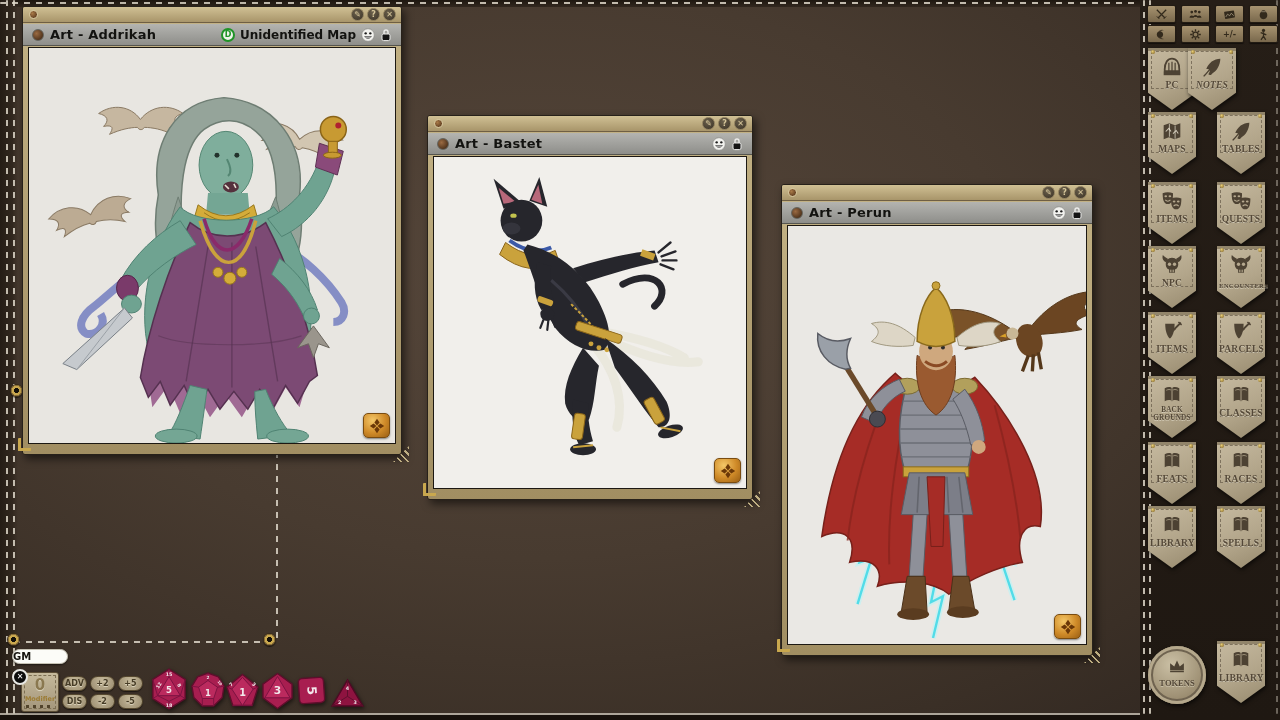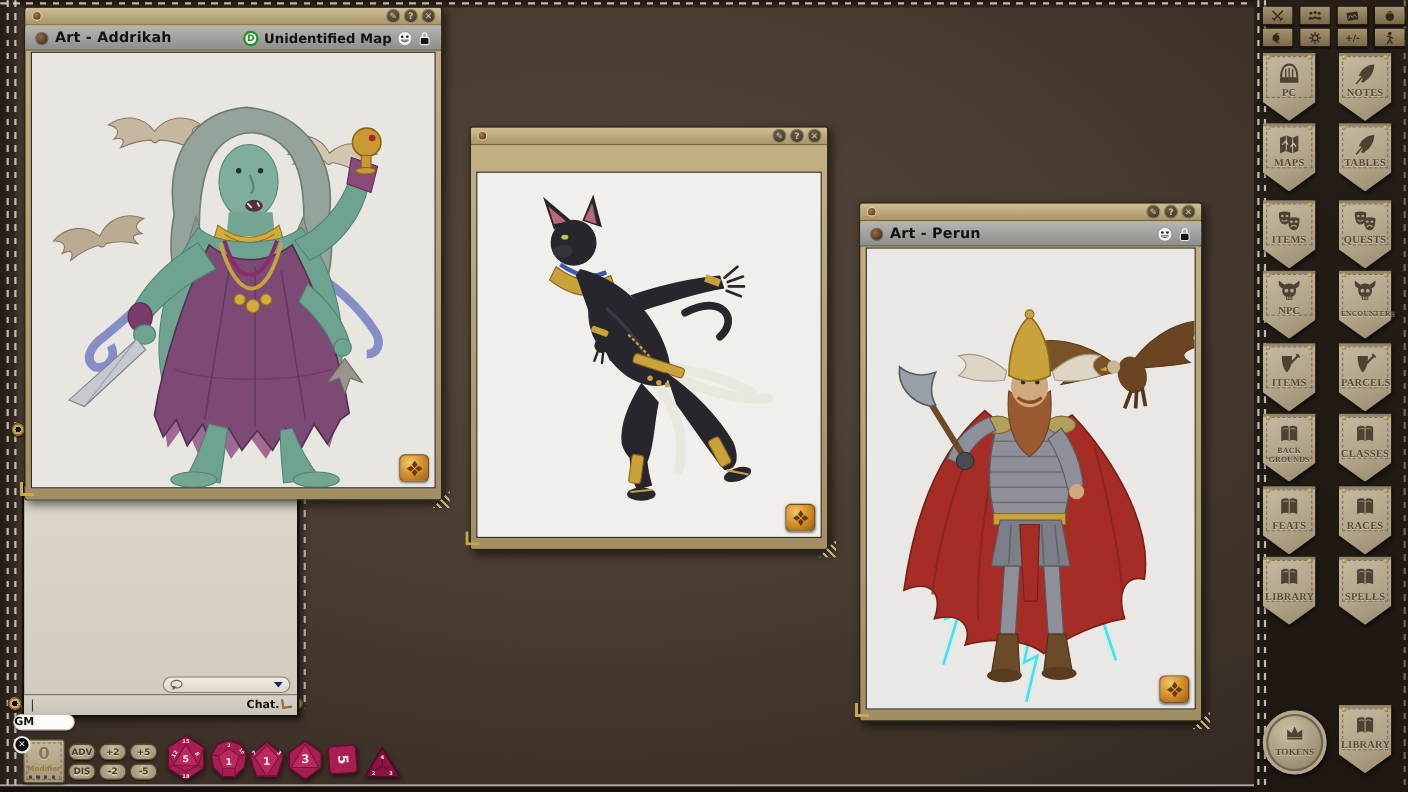--- a/index.html
+++ b/index.html
@@ -217,36 +217,20 @@
   <div class="stitch-v" style="left:6px;top:0;height:714px;"></div>
   <div class="stitch-v" style="left:13px;top:0;height:714px;"></div>
   <div class="stitch-h" style="left:14px;top:641px;width:254px;"></div>
   <div class="stitch-v" style="left:276px;top:452px;height:192px;"></div>
   <div class="grommet" style="left:10px;top:384px;"></div>
   <div class="grommet" style="left:7px;top:633px;"></div>
   <div class="grommet" style="left:263px;top:633px;"></div>
   <div class="edge-bottom-line"></div>
   <div class="edge-bottom"></div>
 
-  <div class="chat-window" style="z-index:1;">
-    <div class="chat-inner">
-      <div class="chat-log"></div>
-      <div class="chat-ctl-row">
-        <div class="chat-dd">
-          <span class="bubble-icn"></span>
-          <span class="chat-caret"></span>
-        </div>
-      </div>
-      <div class="chat-entry">
-        <span class="chat-cursor"></span>
-        <span class="lbl">Chat.</span>
-        <span class="enter-icn"></span>
-      </div>
-    </div>
-  </div>
   <div class="gm-pill" style="z-index:2;">GM</div>
 
   <div class="fg-window" style="left:22px;top:6px;width:380px;height:449px;z-index:4;">
     <div class="win-frame"></div>
     <div class="win-top">
       <span class="win-knob"></span>
       <span class="win-controls">
         <span class="win-ctl">✎</span>
         <span class="win-ctl">?</span>
         <span class="win-ctl">✕</span>
@@ -340,20 +324,32 @@
   </div>
 
   <div class="fg-window" style="left:427px;top:115px;width:326px;height:385px;z-index:3;">
     <div class="win-frame"></div>
     <div class="win-top">
       <span class="win-knob"></span>
       <span class="win-controls">
         <span class="win-ctl">✎</span>
         <span class="win-ctl">?</span>
         <span class="win-ctl">✕</span>
+      </span>
+    </div>
+    <div class="win-title">
+      <span class="title-knob"></span>
+      <span class="title-text">Art - Bastet</span>
+      <span class="title-right">
+        <svg width="14" height="14" viewBox="0 0 12 12">
+            <use href="#i-face"></use>
+          </svg>
+        <svg width="12" height="14" viewBox="0 0 12 14">
+            <use href="#i-lock"></use>
+          </svg>
       </span>
     </div>
     <div class="win-body">
       <svg class="art" viewBox="0 0 314 333" preserveAspectRatio="none">
         <rect width="314" height="333" fill="#f1efeb"></rect>
 
         <path d="M165,180 C200,196 236,210 266,206 M160,188 C182,214 192,244 184,272 M170,176 C204,182 232,190 252,202" fill="none" stroke="#e9e7dc" stroke-width="9" stroke-linecap="round" opacity=".95"></path>
 
         <path d="M190,128 C224,110 240,134 222,150" fill="none" stroke="#26262c" stroke-width="7" stroke-linecap="round"></path>
 
@@ -550,21 +546,21 @@
 
   <div class="pennant" style="left:1148px;top:48px;">
       <div class="shape"></div>
       <span class="nail l"></span>
       <span class="nail r"></span>
       <svg class="picn" viewBox="0 0 24 24">
         <use href="#i-helmet"></use>
       </svg>
       <span class="lbl">PC</span>
     </div>
-  <div class="pennant" style="left:1217px;top:48px;">
+  <div class="pennant" style="left:1188px;top:48px;font-style:italic;">
       <div class="shape"></div>
       <span class="nail l"></span>
       <span class="nail r"></span>
       <svg class="picn" viewBox="0 0 24 24">
         <use href="#i-quill"></use>
       </svg>
       <span class="lbl">NOTES</span>
     </div>
   <div class="pennant" style="left:1148px;top:112px;">
       <div class="shape"></div>

